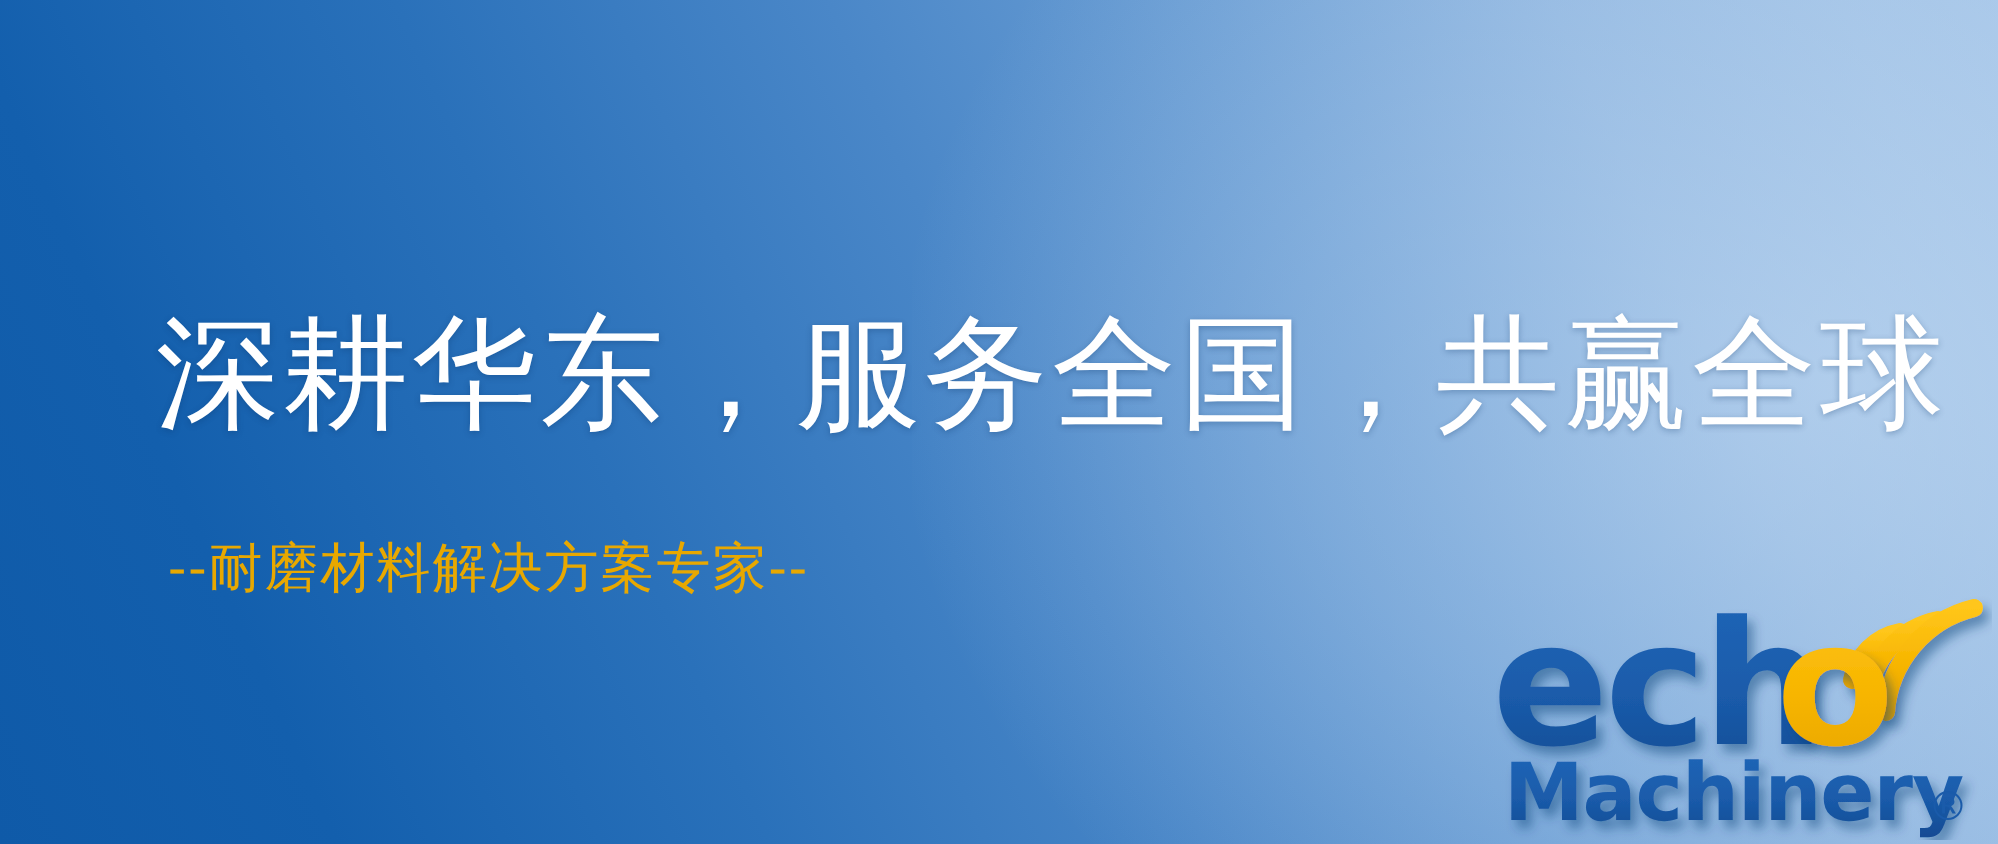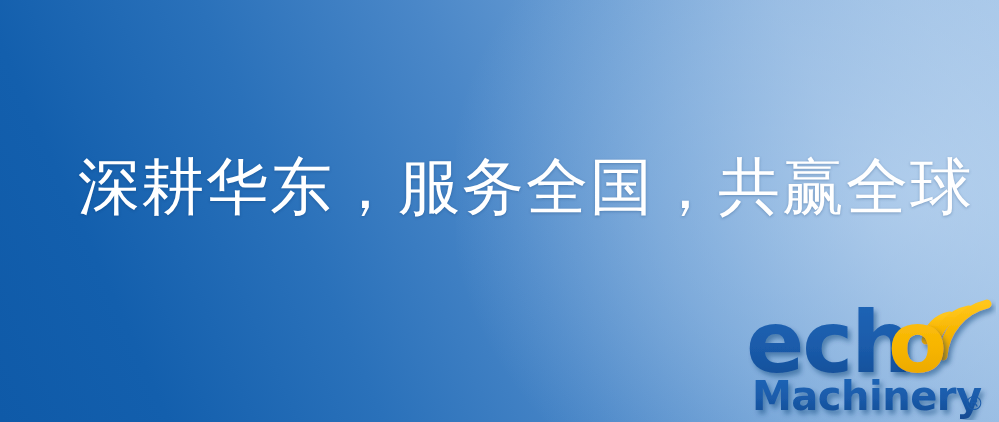--- a/index.html
+++ b/index.html
@@ -101,20 +101,21 @@
 </style>
 </head>
 <body>
 
 <div id="banner">
 
   <div id="bloom"></div>
 
   <div id="headline">深耕华东，服务全国，共赢全球</div>
 
+  <div id="subtitle">--耐磨材料解决方案专家--</div>
 
   <div id="logo">
     <svg width="248" height="124" viewBox="0 0 248 124" xmlns="http://www.w3.org/2000/svg">
       <defs>
         <filter id="logoShadow" x="-25%" y="-25%" width="160%" height="160%">
           <feDropShadow dx="3" dy="4" stdDeviation="2.6" flood-color="#0d3c72" flood-opacity="0.45"></feDropShadow>
         </filter>
         <linearGradient id="blueGrad" x1="0" y1="0" x2="0" y2="1">
           <stop offset="0%" stop-color="#2166b8"></stop>
           <stop offset="55%" stop-color="#1a5baa"></stop>

